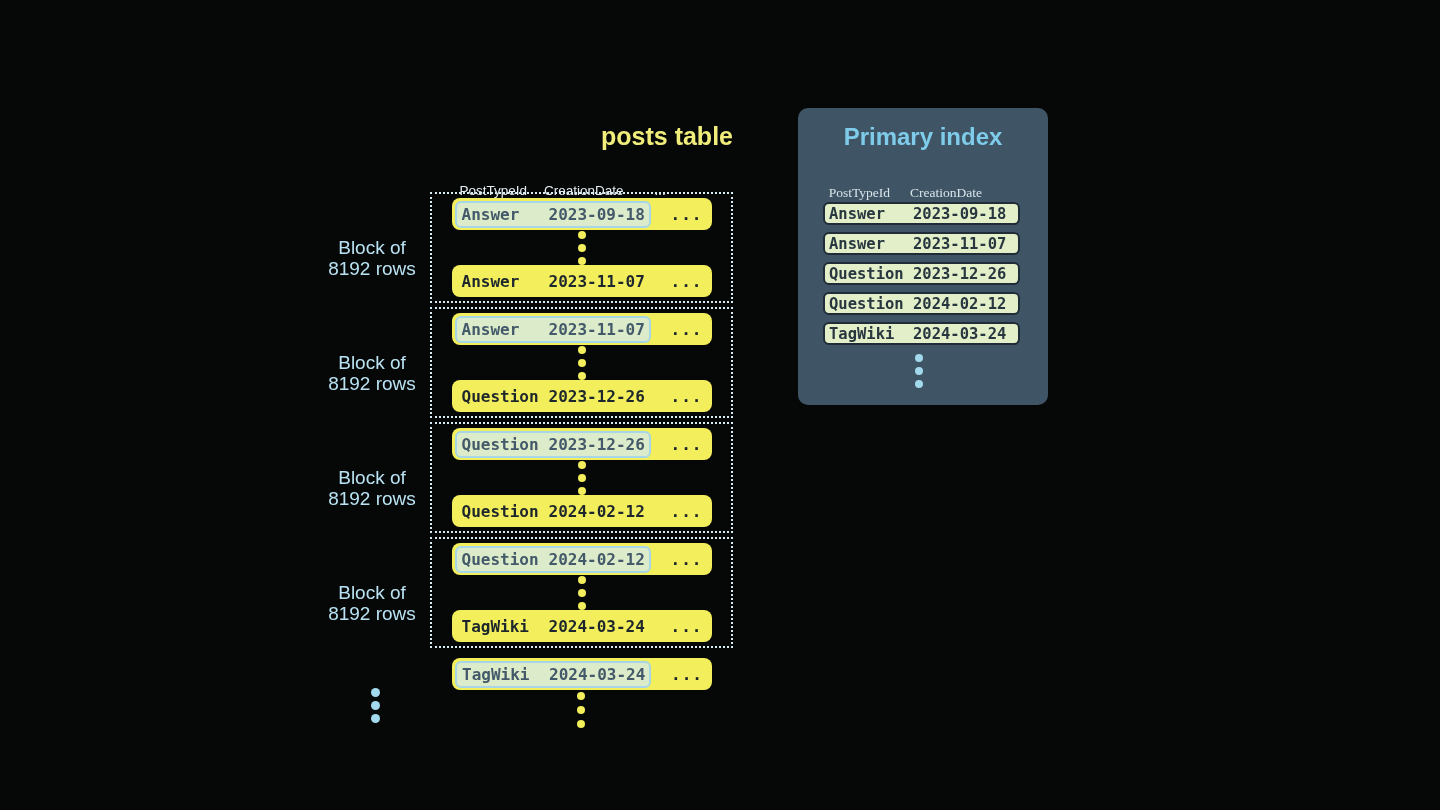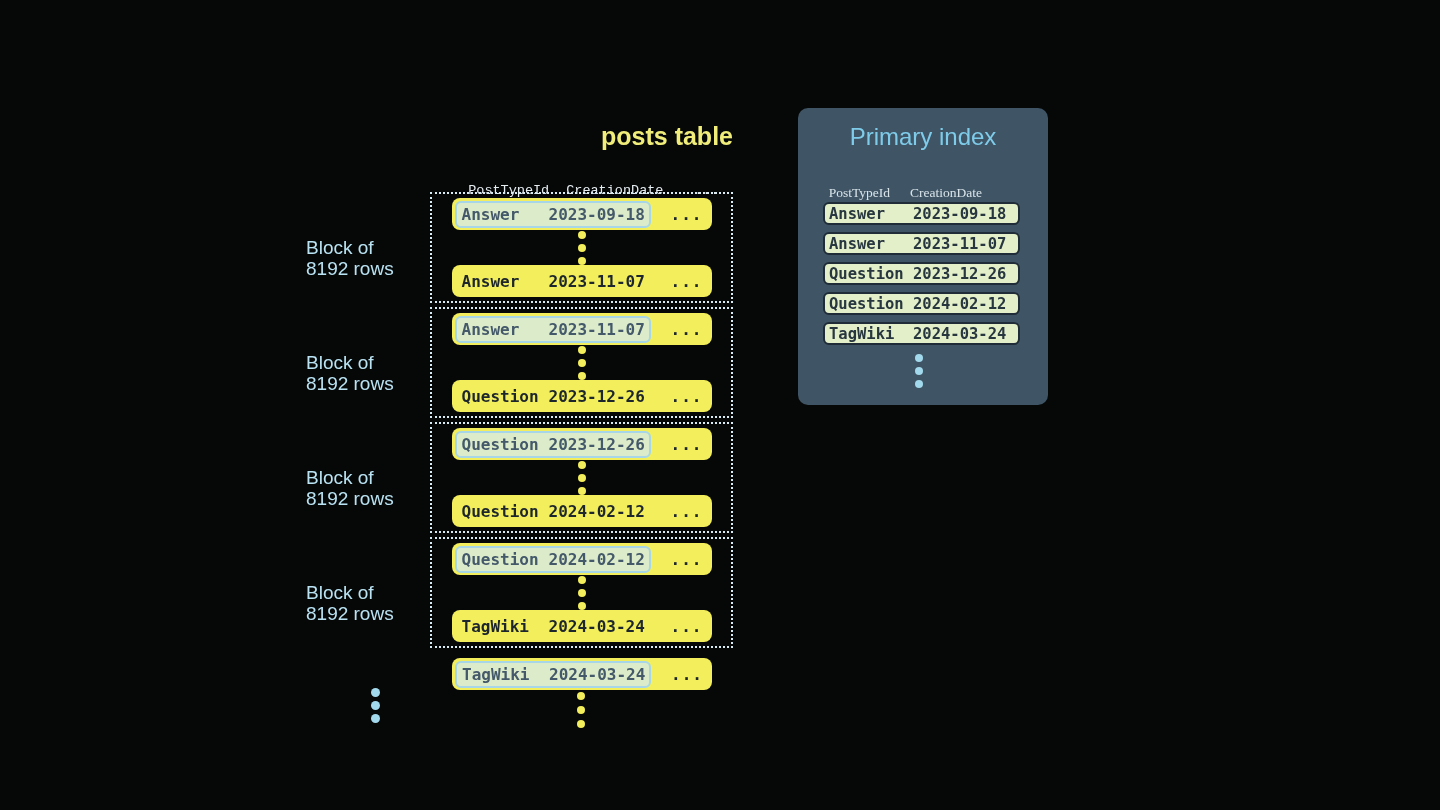--- a/index.html
+++ b/index.html
@@ -4,55 +4,55 @@
 <style>
   html,body{margin:0;padding:0}
   body{width:1440px;height:810px;background:#060808;position:relative;overflow:hidden;
        font-family:"Liberation Sans",sans-serif}
   .abs{position:absolute}
 
   
   #posts-title{left:430px;top:122px;width:303px;text-align:right;
                font-size:25px;font-weight:bold;color:#f0ed7a}
   #posts-header{left:452px;top:168px;font-size:13.5px;color:#e6edf1;
-                font-family:Liberation Mono, monospace;white-space:pre}
+                font-family:Liberation Sans, sans-serif;white-space:pre}
   #posts-header .h2{margin-left:17px}
   #posts-header .h3{margin-left:31px}
 
   #blocks{left:430px;top:192px;width:303px}
   .block{width:303px;height:111px;margin-bottom:4px;border:2px dotted #d7ecf4;
          box-sizing:border-box;padding:4px 0;
          display:flex;flex-direction:column;justify-content:space-between;align-items:center}
 
   .prow{width:260px;height:32px;background:#f3ee5b;border-radius:8px;
         display:flex;align-items:center;padding:0 9px 0 10px;box-sizing:border-box;
         font-family:"DejaVu Sans Mono",monospace;font-weight:bold;font-size:16px;color:#1d262c}
   .pair{display:flex;align-items:center;white-space:pre}
   .name{display:inline-block;width:87px;white-space:pre}
   .hl{margin-left:-7px;padding:2px 4px 2px 5px;border:2px solid #a6d6e7;border-radius:6px;
       background:#dcecca;color:#44596a}
   .edots{margin-left:auto;letter-spacing:1px}
 
   .vdots{display:flex;flex-direction:column;gap:5px;align-items:center}
   .vdots i{width:8px;height:8px;border-radius:50%;background:#f3ee5b}
 
-  .block-label{width:132px;left:306px;font-size:19px;line-height:21px;color:#b9e2f2}
+  .block-label{width:132px;left:306px;text-align:center;font-size:19px;line-height:21px;color:#b9e2f2}
 
   #overflow-row{left:452px;top:658px;position:absolute}
   #tail-dots{left:577px;top:692px}
   #left-dots{left:371px;top:688px}
   .bdots{display:flex;flex-direction:column;align-items:center}
   .bdots i{border-radius:50%;background:#a3d9ec;display:block}
   #left-dots i{width:9px;height:9px;margin-bottom:4px}
   #tail-dots i{width:8px;height:8px;margin-bottom:6px;background:#f3ee5b;border-radius:50%;display:block}
 
   
   #panel{left:798px;top:108px;width:250px;height:297px;background:#3f5565;border-radius:10px}
   #panel-title{left:798px;top:123px;width:250px;text-align:center;
-               font-size:24px;font-weight:normal;color:#7fccea}
+               font-size:24px;font-weight:bold;color:#7fccea}
   #panel-header{left:822px;top:169px;font-size:13.5px;color:#d9e4ea;
                 font-family:Liberation Serif, serif;white-space:pre}
   #panel-header .h2{margin-left:20px}
   #index-rows{left:823px;top:202px;width:197px}
   .irow{height:23px;margin-bottom:7px;background:#e3efc8;border:2px solid #202d39;border-radius:6px;
         display:flex;align-items:center;padding:0 4px;box-sizing:border-box;
         font-family:"DejaVu Sans Mono",monospace;font-weight:bold;font-size:15.5px;color:#27363f}
   .iname{display:inline-block;width:84px;white-space:pre}
   #panel-dots{left:915px;top:354px}
   #panel-dots i{width:8px;height:8px;margin-bottom:5px}

